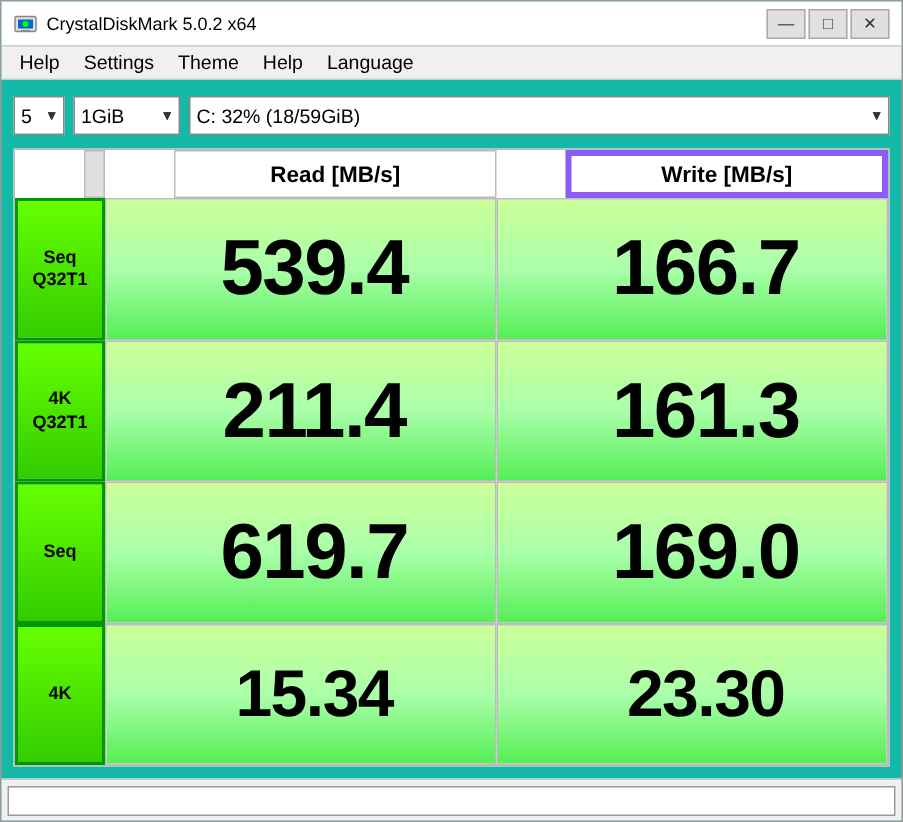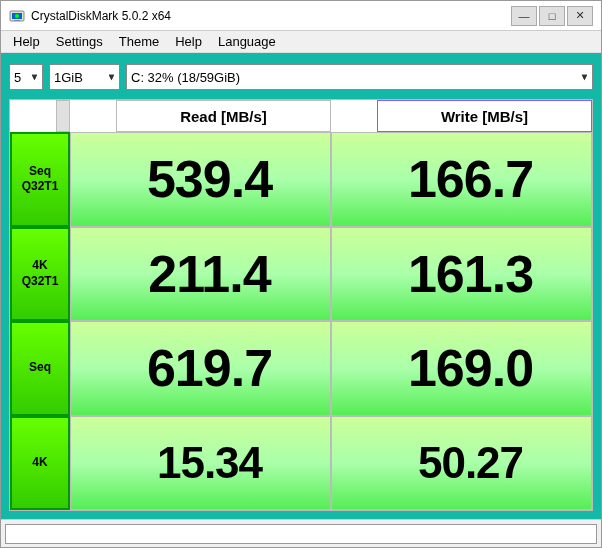--- a/index.html
+++ b/index.html
@@ -263,21 +263,21 @@
           <option>C: 32% (18/59GiB)</option>
         </select>
         <span style="position:absolute;right:4px;font-size:9px;color:#333;pointer-events:none;">▼</span>
       </div>
     </div>
 
     <div class="data-table" style="display:grid; grid-template-columns:60px 1fr 1fr; grid-template-rows:32px 1fr 1fr 1fr 1fr; flex:1; border:1px solid #bbb;">
 
       <div class="header-cell empty" style="background:#e0e0e0; border:1px solid #bbb;"></div>
       <div class="header-cell" style="border:1px solid #bbb; display:flex; align-items:center; justify-content:center; font-size:15px; font-weight:bold;">Read [MB/s]</div>
-      <div class="header-cell" style="border:1px solid #8b5cf6; display:flex; align-items:center; justify-content:center; font-size:15px; font-weight:bold;">Write [MB/s]</div>
+      <div class="header-cell" style="border:4px solid #8b5cf6; display:flex; align-items:center; justify-content:center; font-size:15px; font-weight:bold;">Write [MB/s]</div>
 
       <div class="row-label" style="background:linear-gradient(to bottom,#66ff00,#33cc00); border:2px solid #009900; display:flex; align-items:center; justify-content:center; font-size:12px; font-weight:bold; text-align:center; line-height:1.3;">
         <span style="white-space:pre-line;">Seq
 Q32T1</span>
       </div>
       <div class="data-cell">
         <div class="data-cell-inner">539.4</div>
       </div>
       <div class="data-cell">
         <div class="data-cell-inner">166.7</div>
@@ -304,21 +304,21 @@
         <div class="data-cell-inner">169.0</div>
       </div>
 
       <div class="row-label" style="background:linear-gradient(to bottom,#66ff00,#33cc00); border:2px solid #009900; display:flex; align-items:center; justify-content:center; font-size:12px; font-weight:bold; text-align:center; line-height:1.3;">
         <span>4K</span>
       </div>
       <div class="data-cell">
         <div class="data-cell-inner small">15.34</div>
       </div>
       <div class="data-cell">
-        <div class="data-cell-inner small">50.27</div>
+        <div class="data-cell-inner small">23.30</div>
       </div>
 
     </div>
 
   </div>
 
   <div class="bottom-bar">
     <div class="status-bar-field"></div>
   </div>
 

